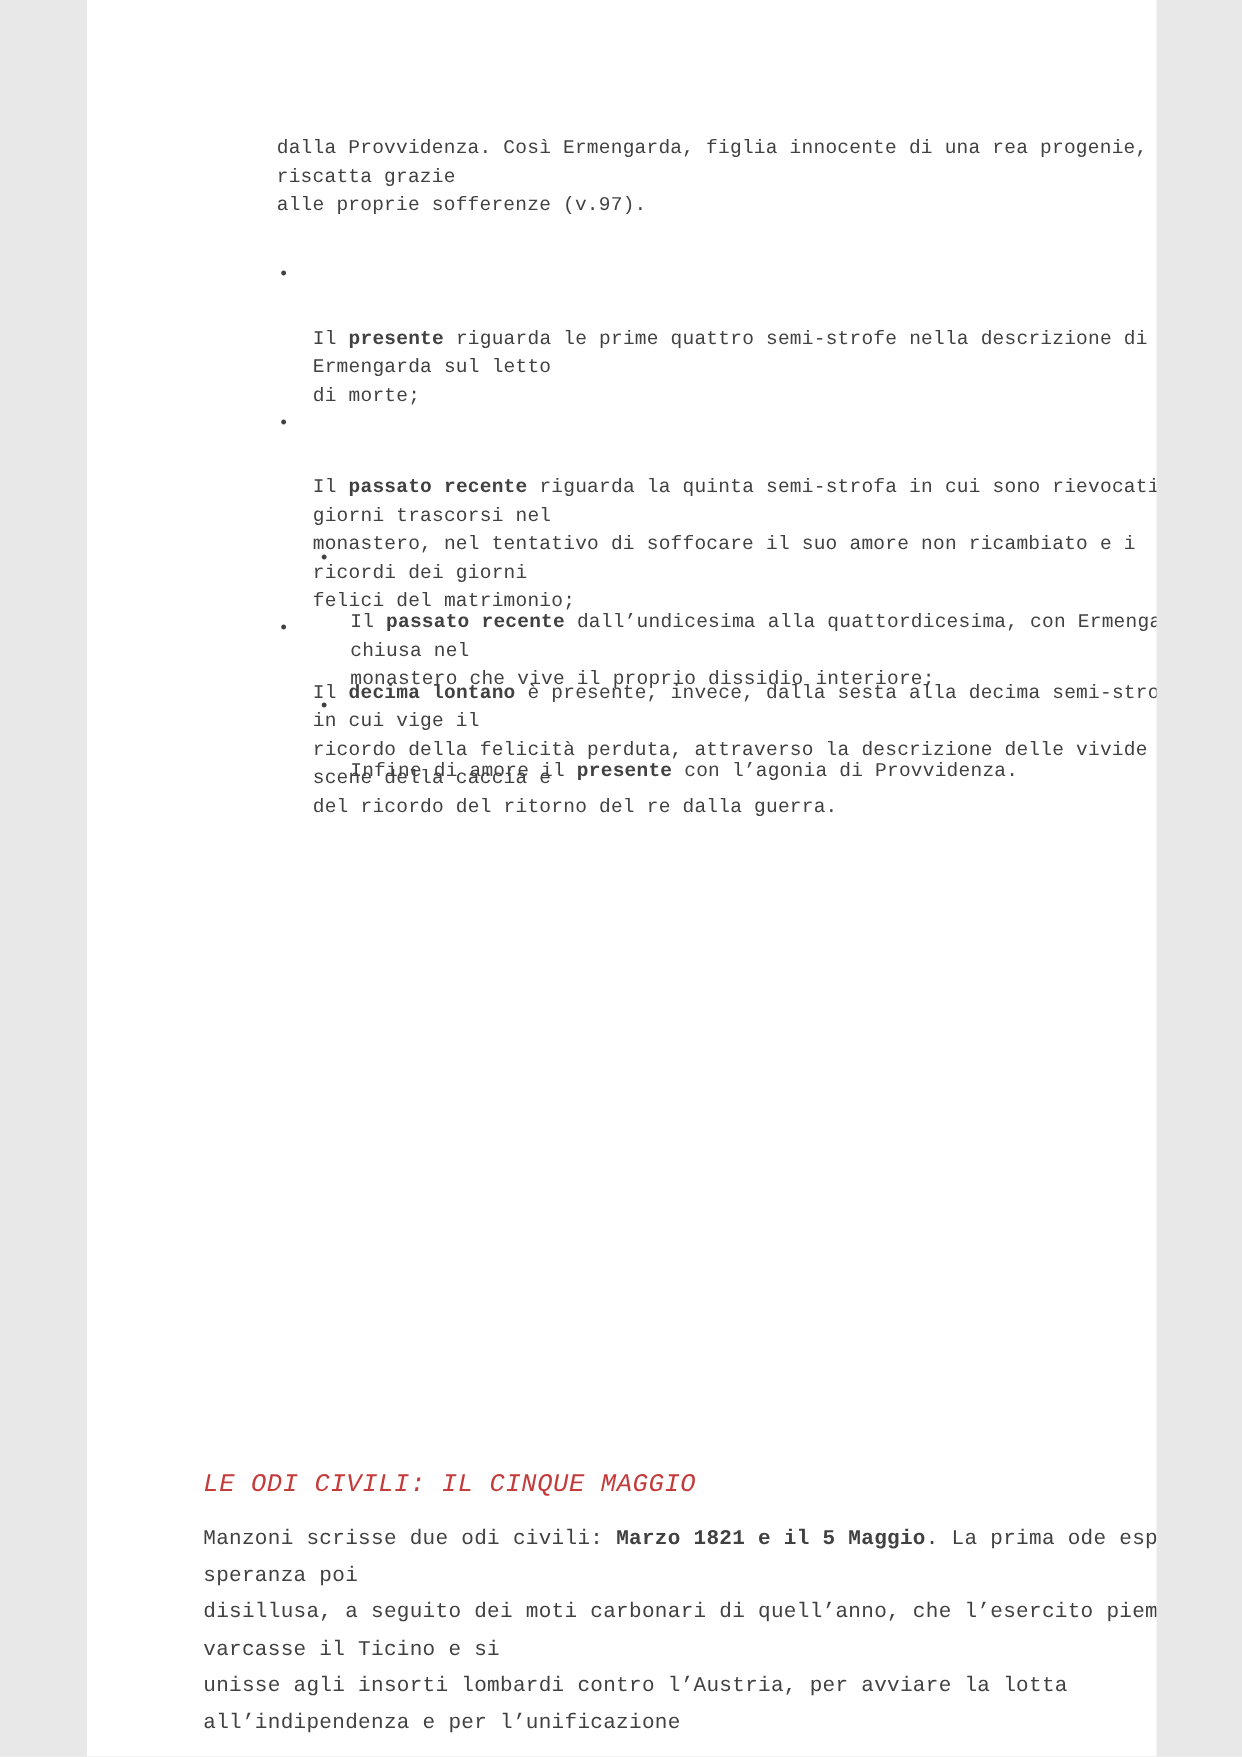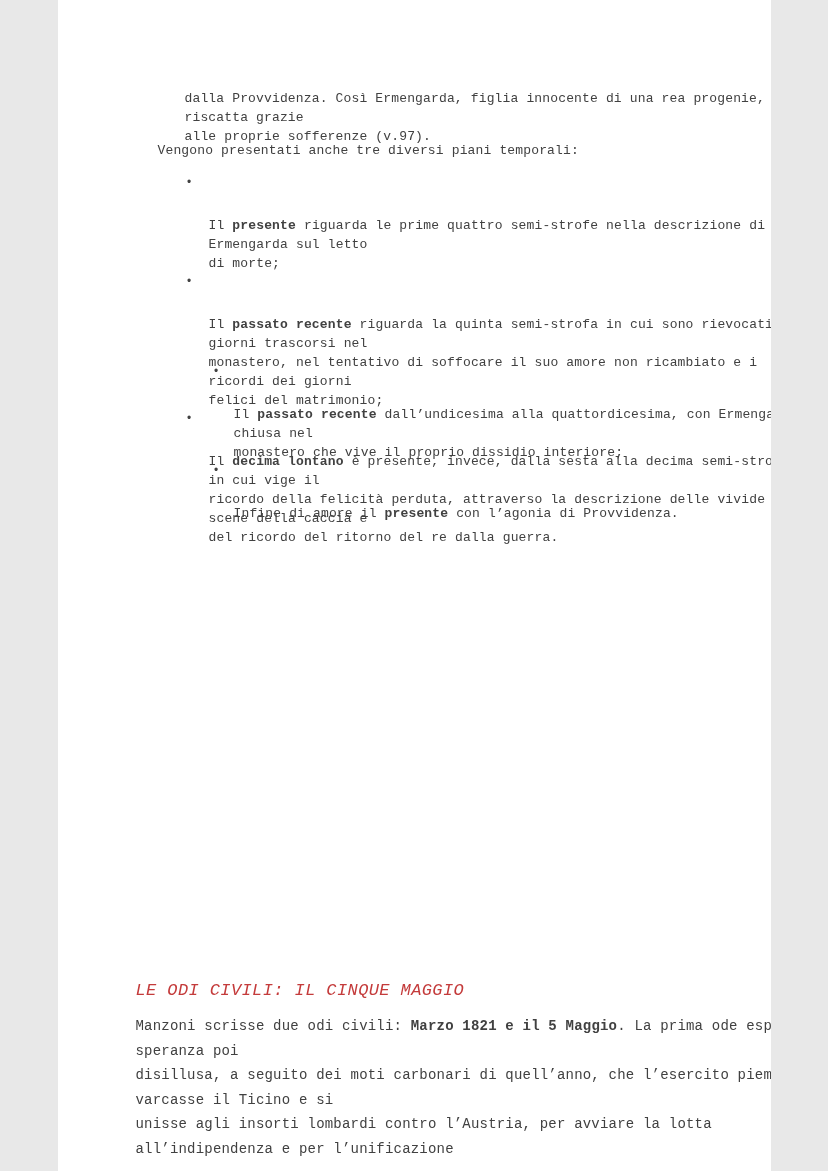--- a/index.html
+++ b/index.html
@@ -57,23 +57,20 @@
 </head>
 <body>
 
 <div class="page" style="--page-bg: #ffffff; --text-color: #414141; --accent-color: #c43b3b;">
 
   <div class="blk" style="left:127px; top:89px; width:630px;">
     <p class="para" style="margin:0;">dalla Provvidenza. Così Ermengarda, figlia innocente di una rea progenie, si riscatta grazie
 alle proprie sofferenze (v.97).</p>
   </div>
 
-  <div class="blk" style="left:100px; top:141px; width:650px;">
-    <p class="para" style="margin:0;">Vengono presentati anche tre diversi piani temporali:</p>
-  </div>
 
   <ul class="list blk" style="left:128px; top:174px; width:622px;">
     <li class="li">
       <span class="marker">•</span>
       <div class="li-text"><span>Il </span><span class="b">presente</span><span> riguarda le prime quattro semi-strofe nella descrizione di Ermengarda sul letto
 di morte;</span></div>
     </li>
     <li class="li">
       <span class="marker">•</span>
       <div class="li-text"><span>Il </span><span class="b">passato recente</span><span> riguarda la quinta semi-strofa in cui sono rievocati i giorni trascorsi nel

